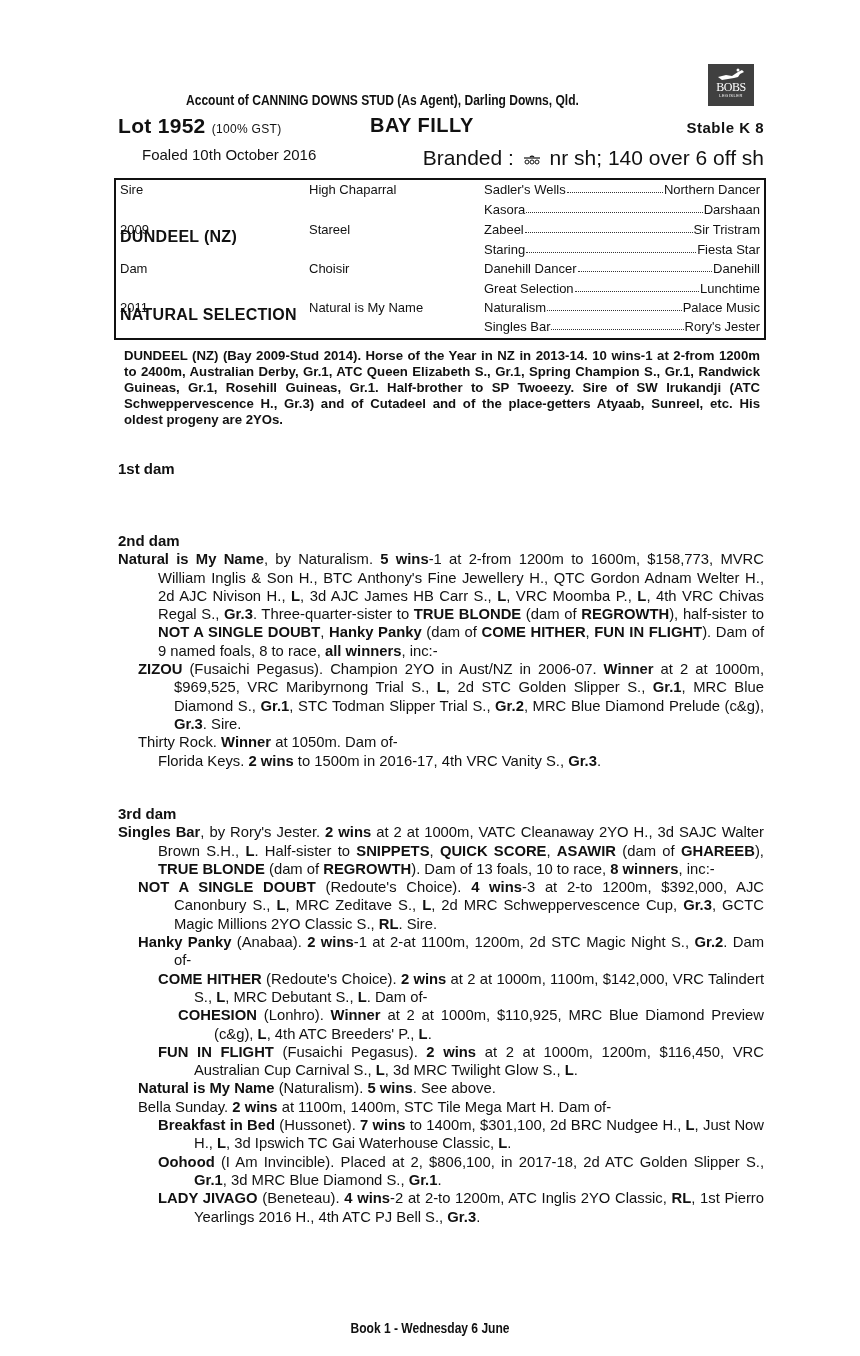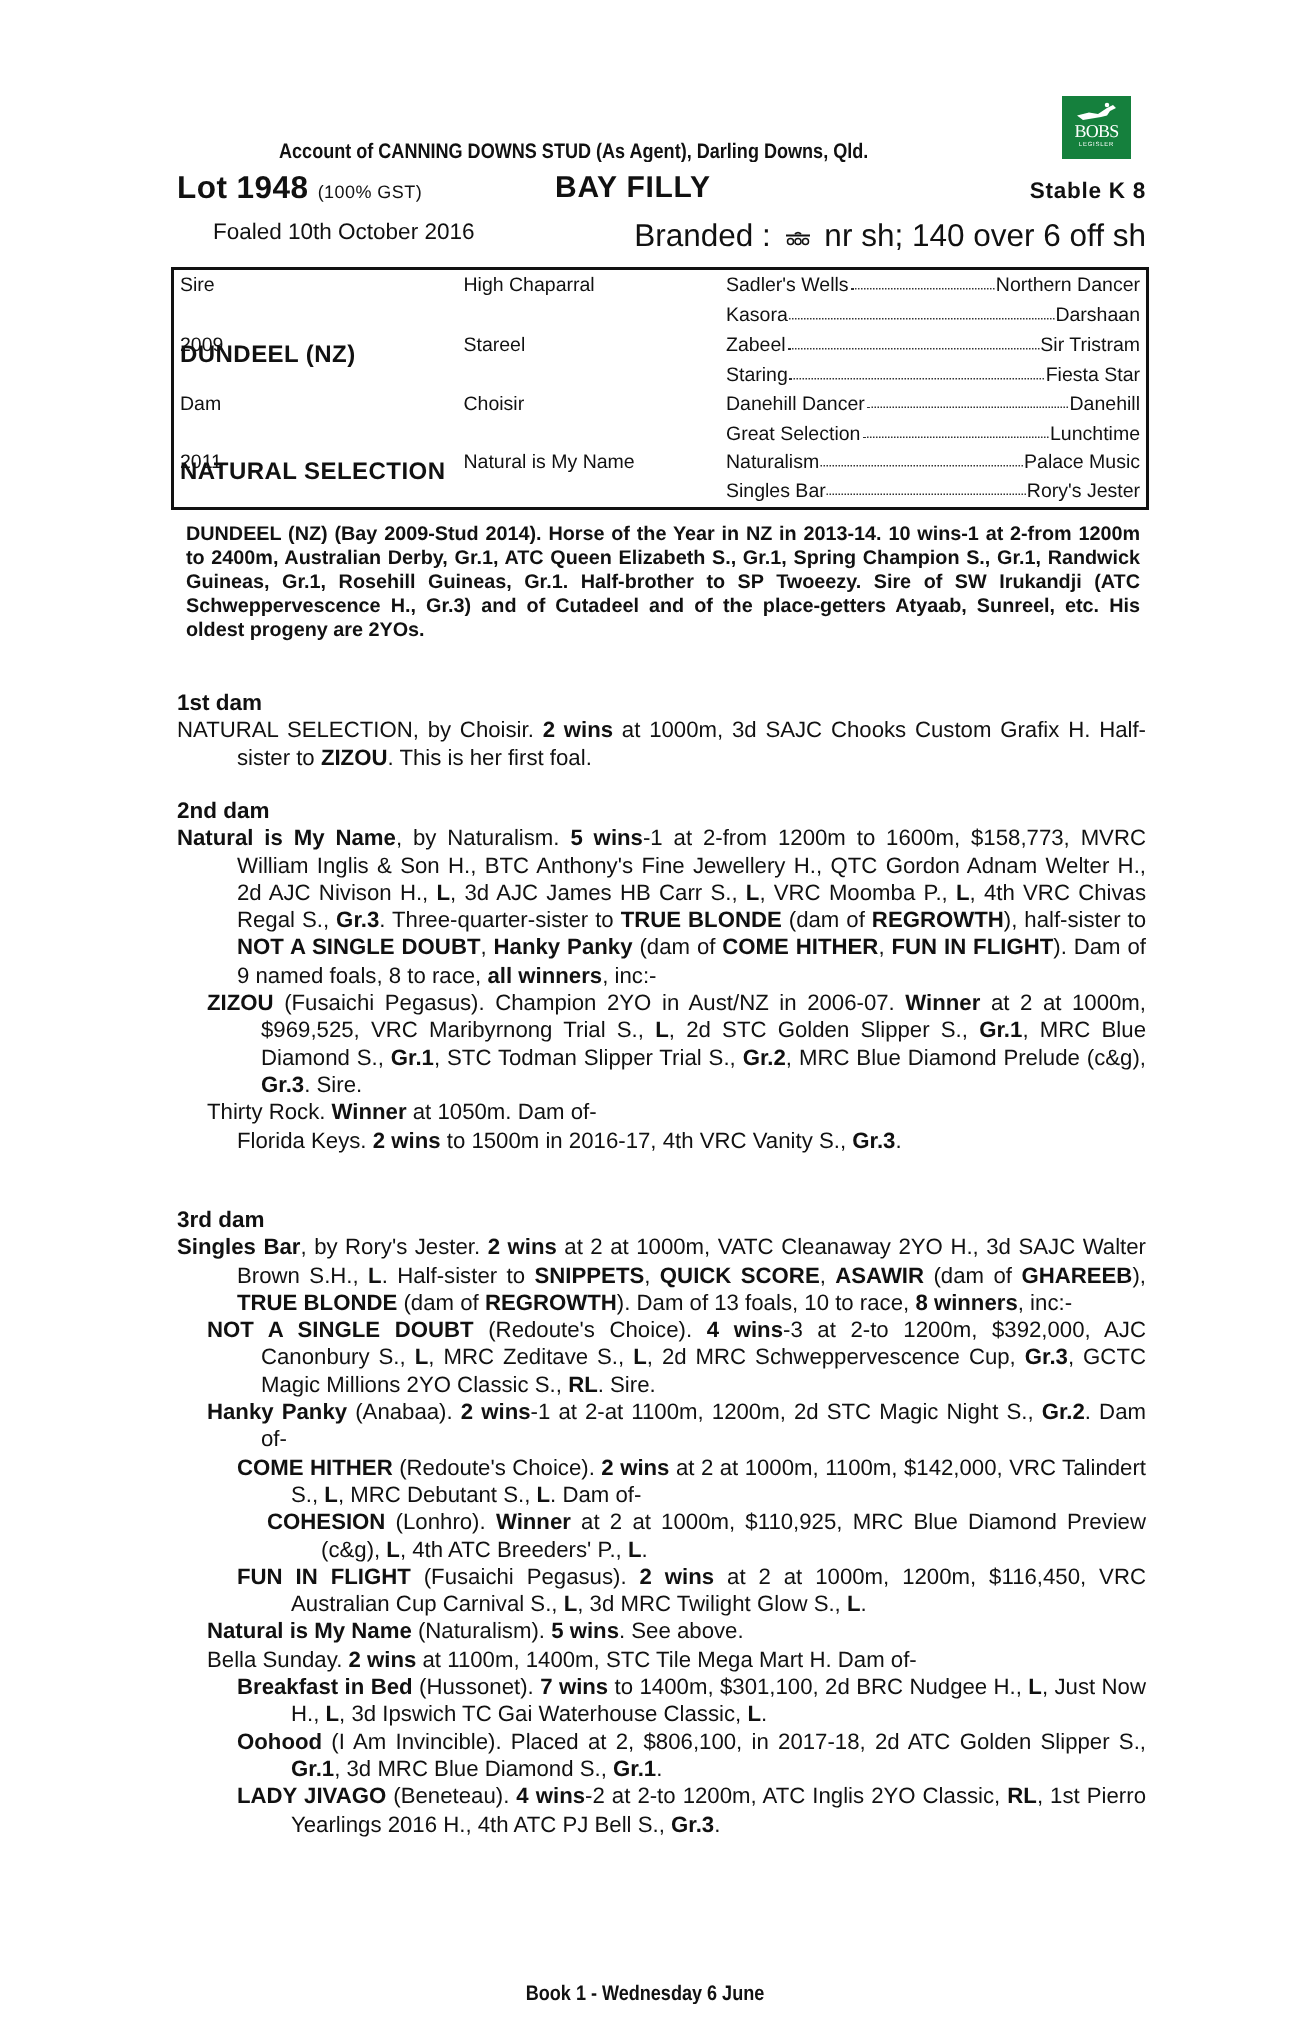--- a/index.html
+++ b/index.html
@@ -1,18 +1,18 @@
 <!DOCTYPE html>
 <html><head>
 <meta charset="utf-8">
 <style>
   html, body { margin:0; padding:0; background:#fff; }
   body { width:860px; height:1356px; position:relative; overflow:hidden; color:#111;
          font-family:"Liberation Sans", sans-serif; }
-  .logo { position:absolute; left:708px; top:64px; width:46px; height:42px; background:#15803d; color:#fff;
+  .logo { position:absolute; left:708px; top:64px; width:46px; height:42px; background:#404040; color:#fff;
           text-align:center; }
   .logo svg { display:block; margin:4px auto 0; }
   .logo .bobs { font-family:"Liberation Serif", serif; font-size:12px; line-height:11px; letter-spacing:-0.5px; }
   .logo .sub { font-size:4px; line-height:5px; letter-spacing:0.5px; }
   .account { position:absolute; left:186px; top:92px; font-size:14px; font-weight:bold; transform:scaleX(0.86); transform-origin:left; white-space:nowrap; }
   .lotline { position:absolute; left:118px; top:114px; width:646px; height:26px; }
   .lot { position:absolute; left:0; top:0; font-size:21px; font-weight:900; letter-spacing:0.3px; }
   .gst { font-size:12px; font-weight:normal; }
   .sex { position:absolute; left:252px; top:0; font-size:20px; font-weight:900; letter-spacing:0.5px; }
   .stable { position:absolute; right:0; top:5px; font-size:15px; font-weight:900; letter-spacing:0.5px; }
@@ -46,21 +46,21 @@
     <circle cx="22" cy="2" r="1.5" fill="#fff"></circle>
   </svg>
   <div class="bobs">BOBS</div>
   <div class="sub">LEGISLER</div>
 </div>
 
 <div class="account">Account of CANNING DOWNS STUD (As Agent), Darling Downs, Qld.</div>
 
 <div class="lotline">
   <div class="lot">
-    <span>Lot 1948</span>
+    <span>Lot 1952</span>
     <span class="gst">(100% GST)</span>
   </div>
   <div class="sex">BAY FILLY</div>
   <div class="stable">Stable K 8</div>
 </div>
 
 <div class="foaled">Foaled 10th October 2016</div>
 <div class="branded">
   <span>Branded :</span>
   <svg class="brandmark" width="18" height="16" viewBox="0 0 18 16">
@@ -124,21 +124,20 @@
       <span class="l">Singles Bar</span>
       <span class="dots"></span>
       <span class="r">Rory's Jester</span>
     </div>
 </div>
 
 <div class="sire-para">DUNDEEL (NZ) (Bay 2009-Stud 2014). Horse of the Year in NZ in 2013-14. 10 wins-1 at 2-from 1200m to 2400m, Australian Derby, Gr.1, ATC Queen Elizabeth S., Gr.1, Spring Champion S., Gr.1, Randwick Guineas, Gr.1, Rosehill Guineas, Gr.1. Half-brother to SP Twoeezy. Sire of SW Irukandji (ATC Schweppervescence H., Gr.3) and of Cutadeel and of the place-getters Atyaab, Sunreel, etc. His oldest progeny are 2YOs.</div>
 
 <div class="section" style="top:460px">
   <div class="hd">1st dam</div>
-  <div class="para i1"><span>NATURAL SELECTION, by Choisir. </span><span class="b">2 wins</span><span> at 1000m, 3d SAJC Chooks Custom Grafix H. Half-sister to </span><span class="b">ZIZOU</span><span>. This is her first foal.</span></div>
 </div>
 
 <div class="section" style="top:532px">
   <div class="hd">2nd dam</div>
   <div class="para i1"><span class="b">Natural is My Name</span><span>, by Naturalism. </span><span class="b">5 wins</span><span>-1 at 2-from 1200m to 1600m, $158,773, MVRC William Inglis &amp; Son H., BTC Anthony's Fine Jewellery H., QTC Gordon Adnam Welter H., 2d AJC Nivison H., </span><span class="b">L</span><span>, 3d AJC James HB Carr S., </span><span class="b">L</span><span>, VRC Moomba P., </span><span class="b">L</span><span>, 4th VRC Chivas Regal S., </span><span class="b">Gr.3</span><span>. Three-quarter-sister to </span><span class="b">TRUE BLONDE</span><span> (dam of </span><span class="b">REGROWTH</span><span>), half-sister to </span><span class="b">NOT A SINGLE DOUBT</span><span>, </span><span class="b">Hanky Panky</span><span> (dam of </span><span class="b">COME HITHER</span><span>, </span><span class="b">FUN IN FLIGHT</span><span>). Dam of 9 named foals, 8 to race, </span><span class="b">all winners</span><span>, inc:-</span></div>
   <div class="para i2"><span class="b">ZIZOU</span><span> (Fusaichi Pegasus). Champion 2YO in Aust/NZ in 2006-07. </span><span class="b">Winner</span><span> at 2 at 1000m, $969,525, VRC Maribyrnong Trial S., </span><span class="b">L</span><span>, 2d STC Golden Slipper S., </span><span class="b">Gr.1</span><span>, MRC Blue Diamond S., </span><span class="b">Gr.1</span><span>, STC Todman Slipper Trial S., </span><span class="b">Gr.2</span><span>, MRC Blue Diamond Prelude (c&amp;g), </span><span class="b">Gr.3</span><span>. Sire.</span></div>
   <div class="para i2"><span>Thirty Rock. </span><span class="b">Winner</span><span> at 1050m. Dam of-</span></div>
   <div class="para i3"><span>Florida Keys. </span><span class="b">2 wins</span><span> to 1500m in 2016-17, 4th VRC Vanity S., </span><span class="b">Gr.3</span><span>.</span></div>
 </div>
 

